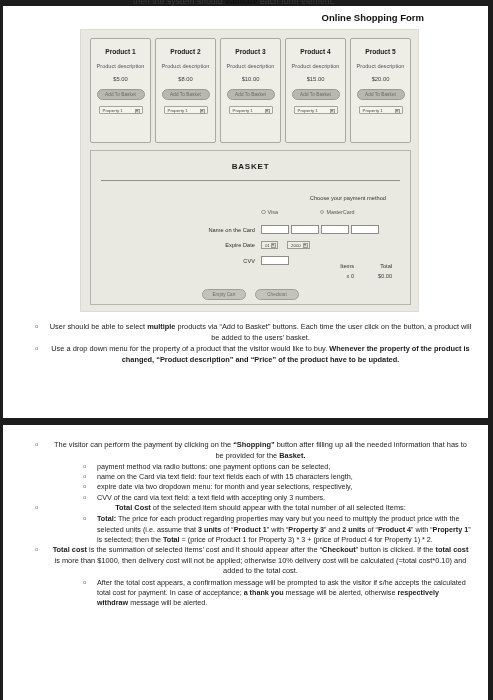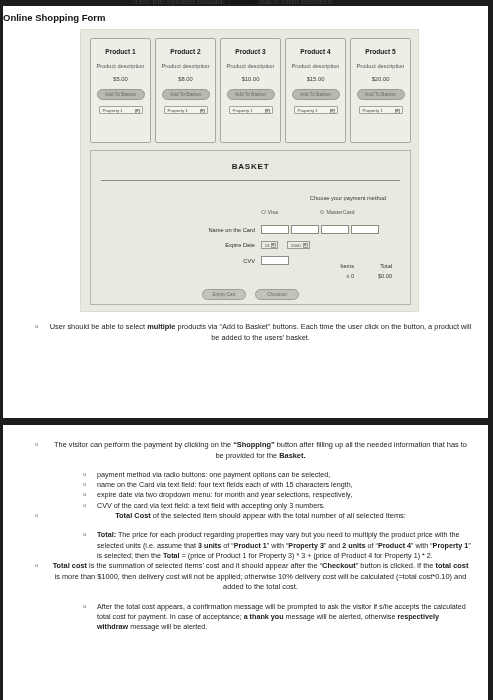--- a/index.html
+++ b/index.html
@@ -25,21 +25,21 @@
     position:absolute; left:130px; top:-4px; width:300px;
     height:10px; overflow:hidden;
     font-size:8.5px; color:#3a3a3a; letter-spacing:.1px;
     white-space:nowrap;
   }
   .top-clip b { font-weight:bold; color:#111; }
 
   
   .form-title {
     position:absolute; left:0; top:12px; width:421px;
-    text-align:left; font-size:9.5px; font-weight:bold; color:#111;
+    text-align:right; font-size:9.5px; font-weight:bold; color:#111;
   }
 
   
   .form-panel {
     position:absolute; left:77px; top:29px; width:339px; height:283px;
     background:#e9e9e1;
     border:1px solid #dcdcd2;
   }
 
   .products-row {
@@ -168,21 +168,21 @@
   }
   ul.lvl1 > li {
     position:relative; padding-left:16px; margin-bottom:1px;
     font-size:7.4px; line-height:1.42; color:#1b1b1b;text-align:center;
   }
   ul.lvl1 { margin-left:30px; margin-right:16px; }
   ul.lvl1 > li::before {
     content:"o"; position:absolute; left:2px; top:0;
     font-size:6px; color:#777;
   }
-  ul.lvl2 { margin-left:48px; margin-top:9px; }
+  ul.lvl2 { margin-left:48px; margin-top:1px; }
   ul.lvl2 > li {
     position:relative; padding-left:16px; margin-bottom:0px;
     font-size:7.2px; line-height:1.42; color:#1b1b1b;
   }
   ul.lvl2 > li::before {
     content:"o"; position:absolute; left:2px; top:0;
     font-size:6px; color:#777;
   }
   b { font-weight:bold; }
 </style>
@@ -318,20 +318,21 @@
     <div class="basket-actions">
       <div class="act-btn">Empty Cart</div>
       <div class="act-btn">Checkout</div>
     </div>
 
   </div>
 
   <div class="req-block req-top">
     <ul class="lvl1" id="req-top-list">
         <li><span>User should be able to select </span><b>multiple</b><span> products via “Add to Basket” buttons. Each time the user click on the button, a product will be added to the users’ basket.</span></li>
+        <li><span>Use a drop down menu for the property of a product that the visitor would like to buy. </span><b>Whenever the property of the product is changed, “Product description” and “Price” of the product have to be updated.</b></li>
       </ul>
   </div>
 
   <div class="req-block req-bot">
     <ul class="lvl1" id="req-bot-list">
         <li><span>The visitor can perform the payment by clicking on the </span><b>“Shopping”</b><span> button after filling up all the needed information that has to be provided for the </span><b>Basket.</b></li>
         <ul class="lvl2">
           <li><span>payment method via radio buttons: one payment options can be selected,</span></li>
           <li><span>name on the Card via text field: four text fields each of with 15 characters length,</span></li>
           <li><span>expire date via two dropdown menu: for month and year selections, respectively,</span></li>

